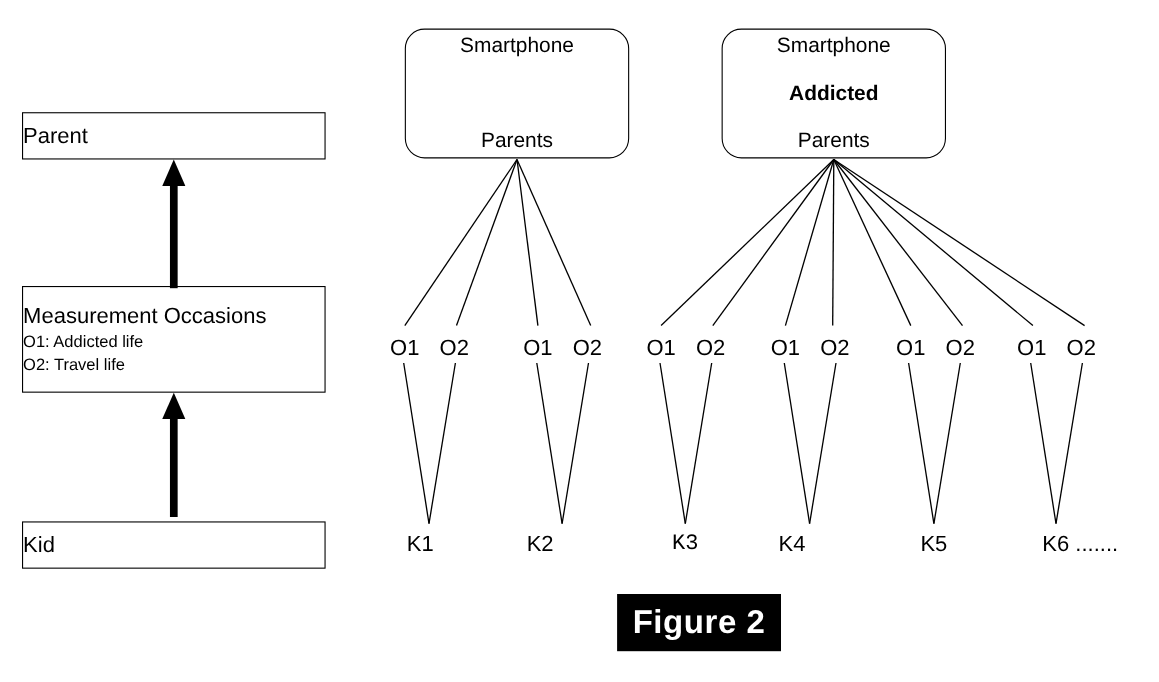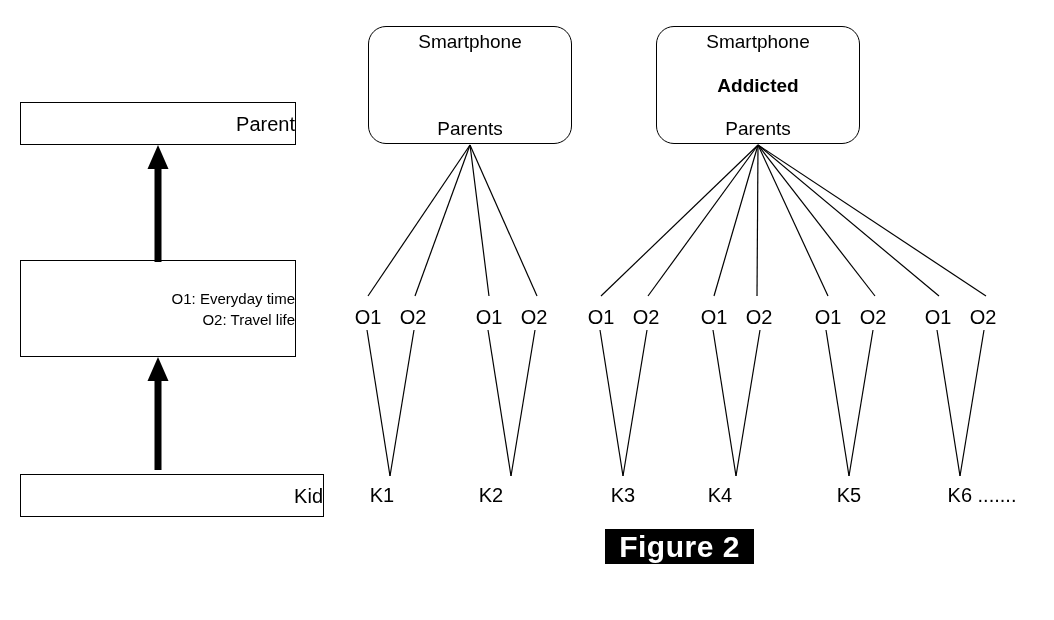--- a/index.html
+++ b/index.html
@@ -26,21 +26,21 @@
     height: 620px;
     pointer-events: none;
   }
   .box {
     position: absolute;
     border: 1.6px solid #000000;
     background: #ffffff;
     box-sizing: border-box;
     display: flex;
     flex-direction: column;
-    align-items: flex-end;
+    align-items: flex-start;
     justify-content: center;
     text-align: center;
   }
   .box-title {
     font-size: 20px;
     line-height: 24px;
   }
   .box-sub {
     font-size: 15px;
     line-height: 21px;
@@ -87,25 +87,26 @@
 </head>
 <body>
 
 <div id="canvas">
 
   <div class="box" style="left:20px; top:102px; width:276px; height:43px;">
     <div class="box-title">Parent</div>
   </div>
 
   <div class="box" style="left:20px; top:260px; width:276px; height:97px;">
-    <div class="box-sub">O1: Everyday time</div>
+    <div class="box-title">Measurement Occasions</div>
+    <div class="box-sub">O1: Addicted life</div>
     <div class="box-sub">O2: Travel life</div>
   </div>
 
-  <div class="box" style="left:20px; top:474px; width:304px; height:43px;">
+  <div class="box" style="left:20px; top:474px; width:276px; height:43px;">
     <div class="box-title">Kid</div>
   </div>
 
   <div class="rbox" style="left:368px; top:26px; width:204px; height:118px;">
     <div class="rbox-line">Smartphone</div>
     <div class="rbox-line">Parents</div>
   </div>
 
   <div class="rbox" style="left:656px; top:26px; width:204px; height:118px;">
     <div class="rbox-line">Smartphone</div>
@@ -122,26 +123,26 @@
   <div class="node-label" style="left:646px; top:306px;">O2</div>
   <div class="node-label" style="left:714px; top:306px;">O1</div>
   <div class="node-label" style="left:759px; top:306px;">O2</div>
   <div class="node-label" style="left:828px; top:306px;">O1</div>
   <div class="node-label" style="left:873px; top:306px;">O2</div>
   <div class="node-label" style="left:938px; top:306px;">O1</div>
   <div class="node-label" style="left:983px; top:306px;">O2</div>
 
   <div class="node-label" style="left:382px; top:484px;">K1</div>
   <div class="node-label" style="left:491px; top:484px;">K2</div>
-  <div class="node-label" style="left:623px; top:484px;">K3</div>
+  <div class="node-label" style="left:623px; top:484px;font-family:Liberation Mono, monospace;">K3</div>
   <div class="node-label" style="left:720px; top:484px;">K4</div>
   <div class="node-label" style="left:849px; top:484px;">K5</div>
   <div class="node-label" style="left:982px; top:484px;">K6 .......</div>
 
-  <div class="fig-badge" style="left:561px; top:529px; width:149px; height:35px;margin-left:44px;">
+  <div class="fig-badge" style="left:561px; top:540px; width:149px; height:52px;">
     <span>Figure 2</span>
   </div>
 
   <svg class="lines" viewBox="0 0 1054 620" xmlns="http://www.w3.org/2000/svg">
 
     <g>
       <rect x="154.5" y="378" width="7" height="92" fill="#000000"></rect>
       <polygon points="158,357 168.5,381 147.5,381" fill="#000000"></polygon>
     </g>
     <g>

